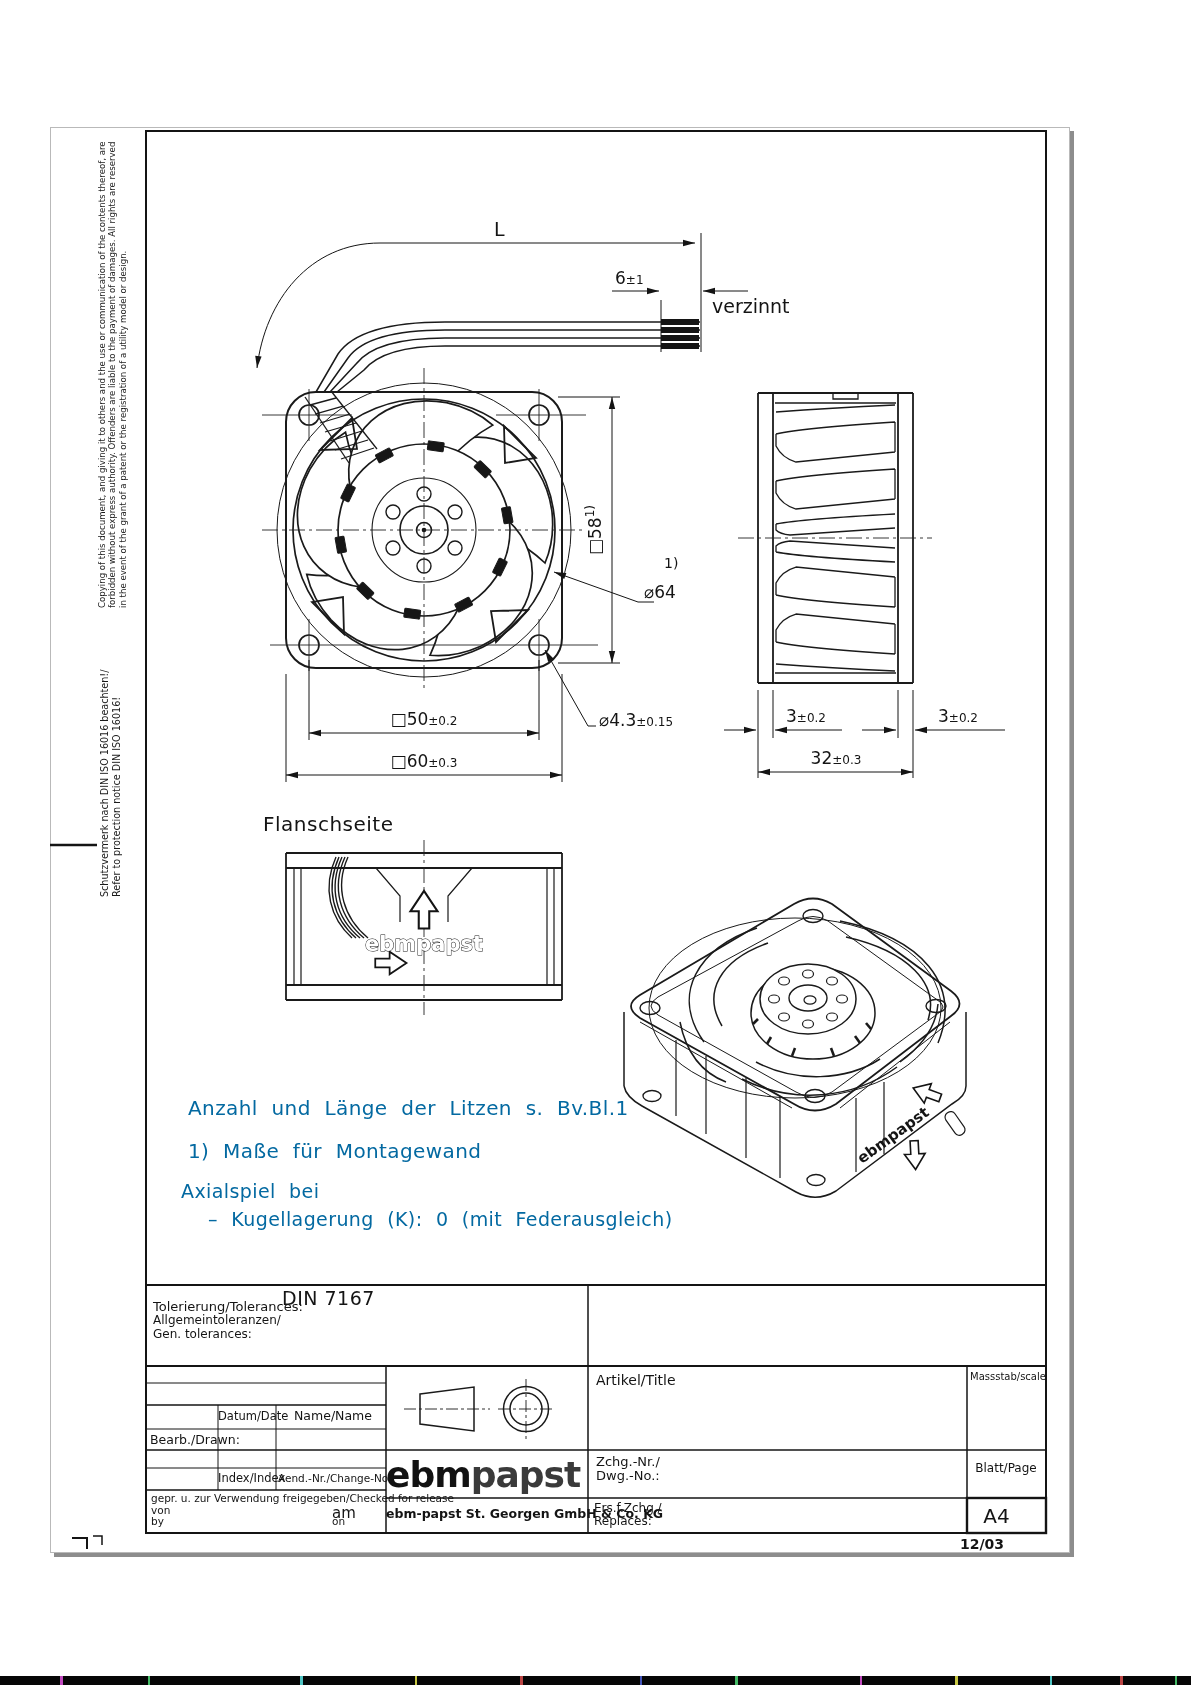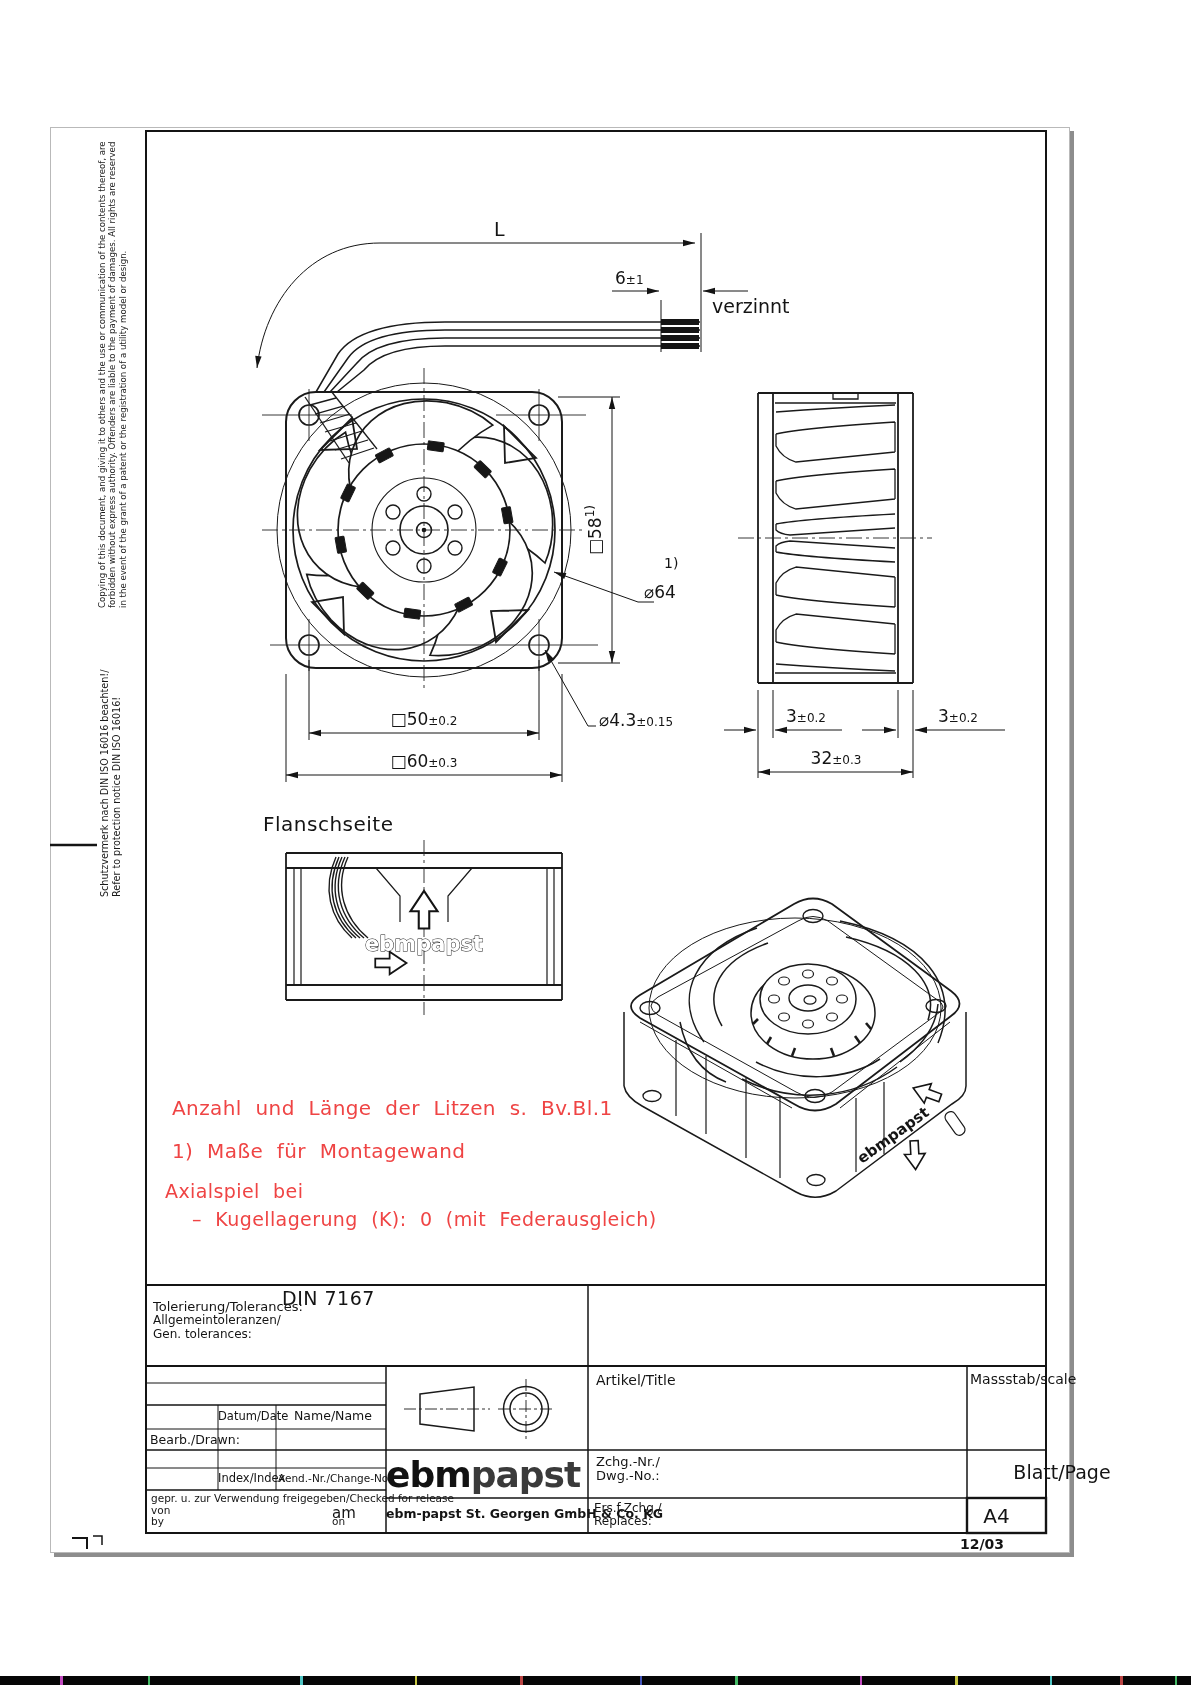--- a/index.html
+++ b/index.html
@@ -4,21 +4,21 @@
 <style>
   html,body{margin:0;padding:0;background:#fff;}
   #root{position:relative;width:1191px;height:1685px;background:#fff;overflow:hidden;
         font-family:"DejaVu Sans",sans-serif;color:#141414;}
   .paper{position:absolute;left:50px;top:127px;width:1018px;height:1424px;background:#fff;
          border:1px solid #b9b9b9;box-shadow:4px 4px 0 #8d8d8d;}
   svg{position:absolute;left:0;top:0;}
   .t{position:absolute;white-space:nowrap;color:#141414;}
   .vtext{position:absolute;writing-mode:vertical-rl;transform:rotate(180deg);color:#1a1a1a;}
   .vtext div{white-space:nowrap;}
-  .note{position:absolute;white-space:nowrap;color:#ef4444;font-size:20px;letter-spacing:0.4px;word-spacing:7px;}
+  .note{position:absolute;white-space:nowrap;color:#0369a1;font-size:20px;letter-spacing:0.4px;word-spacing:7px;margin-left:16px;}
   .logo{position:absolute;left:386px;top:1452px;width:202px;height:46px;display:flex;align-items:center;}
   .logo span{font-weight:900;font-size:36px;letter-spacing:-1px;line-height:1;}
   .logo .p1{color:#121212;}
   .logo .p2{color:#3a3a3a;}
   .center{text-align:center;}
   .strip{position:absolute;left:0;top:1676px;width:1191px;height:9px;background:#060606;}
   .strip i{position:absolute;top:0;height:9px;display:block;}
 </style>
 </head>
 <body>
@@ -351,24 +351,24 @@
   <div class="t" style="left:151px;top:1504px;font-size:10.5px;">von</div>
   <div class="t" style="left:151px;top:1515px;font-size:10.5px;">by</div>
   <div class="t" style="left:332px;top:1504px;font-size:15px;">am</div>
   <div class="t" style="left:332px;top:1515px;font-size:10.5px;">on</div>
   <div class="logo">
     <span class="p1">ebm</span>
       <span class="p2">papst</span>
   </div>
   <div class="t center" style="left:386px;top:1506px;width:202px;font-size:12.5px;font-weight:bold;">ebm-papst St. Georgen GmbH &amp; Co. KG</div>
   <div class="t" style="left:596px;top:1372px;font-size:14px;">Artikel/Title</div>
-  <div class="t" style="left:970px;top:1371px;font-size:14px;">Massstab/scale</div>
+  <div class="t" style="left:970px;top:1371px;font-size:10px;">Massstab/scale</div>
   <div class="t" style="left:596px;top:1454px;font-size:13px;">Zchg.-Nr./</div>
   <div class="t" style="left:596px;top:1468px;font-size:13px;">Dwg.-No.:</div>
-  <div class="t center" style="left:1012px;top:1461px;width:100px;font-size:19px;">Blatt/Page</div>
+  <div class="t center" style="left:956px;top:1461px;width:100px;font-size:12px;">Blatt/Page</div>
   <div class="t" style="left:594px;top:1501px;font-size:12px;">Ers.f.Zchg./</div>
   <div class="t" style="left:594px;top:1514px;font-size:12px;">Replaces:</div>
   <div class="t center" style="left:967px;top:1504px;width:59px;font-size:20px;">A4</div>
   <div class="t" style="left:960px;top:1536px;width:82px;font-size:14px;font-weight:bold;">12/03</div>
 
   <div class="strip">
     <i style="left:60px;width:3px;background:#c24ac0;"></i>
       <i style="left:148px;width:2px;background:#44bb66;"></i>
     <i style="left:300px;width:3px;background:#4ec4c4;"></i>
       <i style="left:415px;width:2px;background:#c9c944;"></i>

